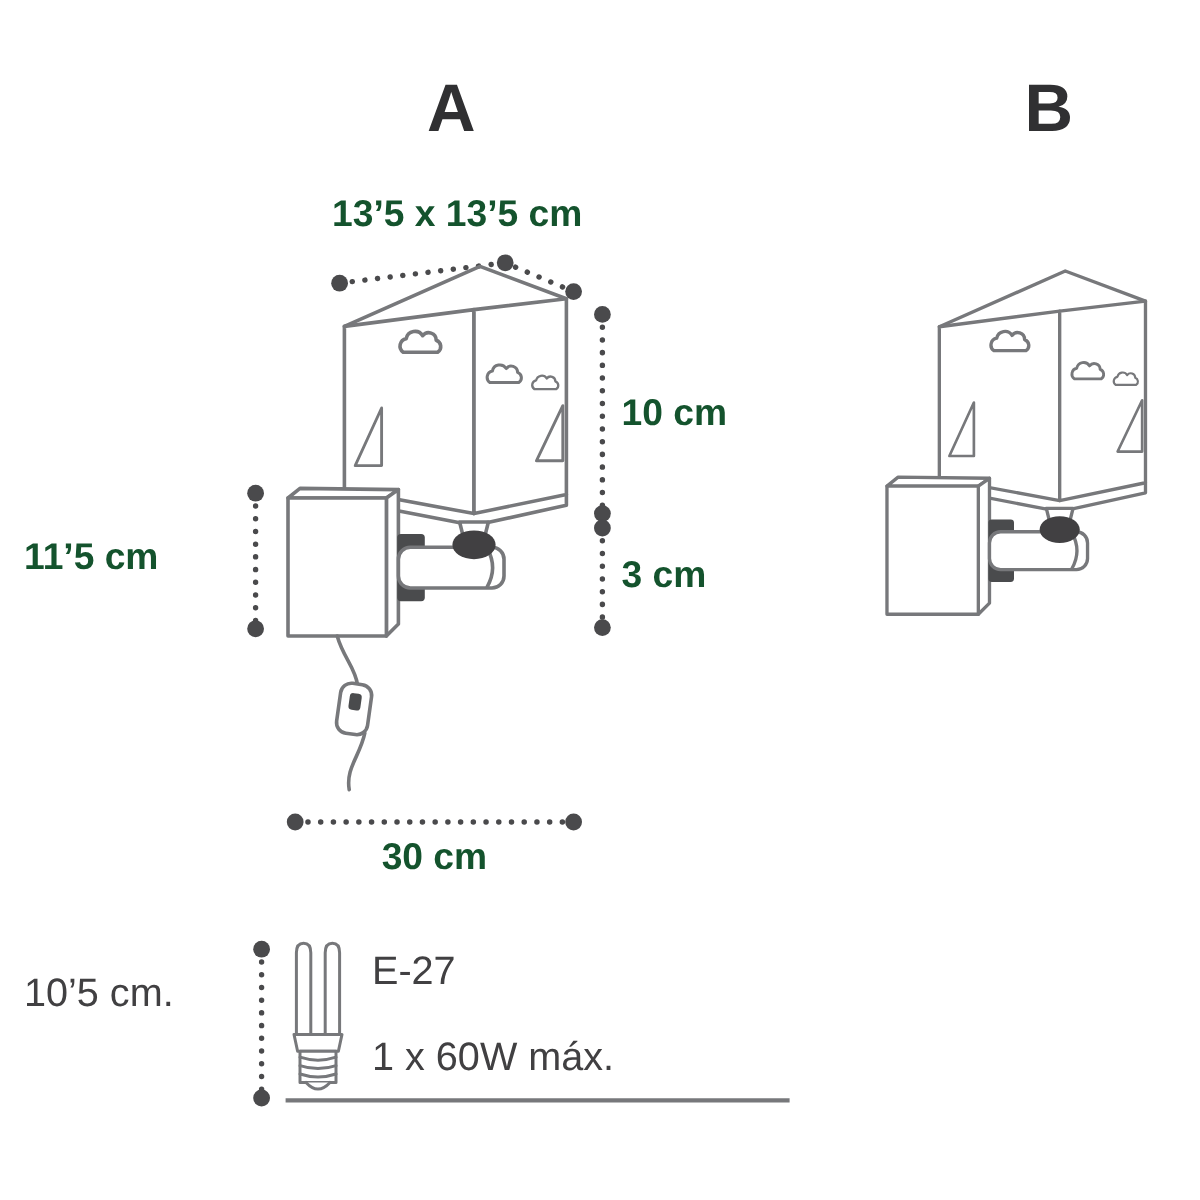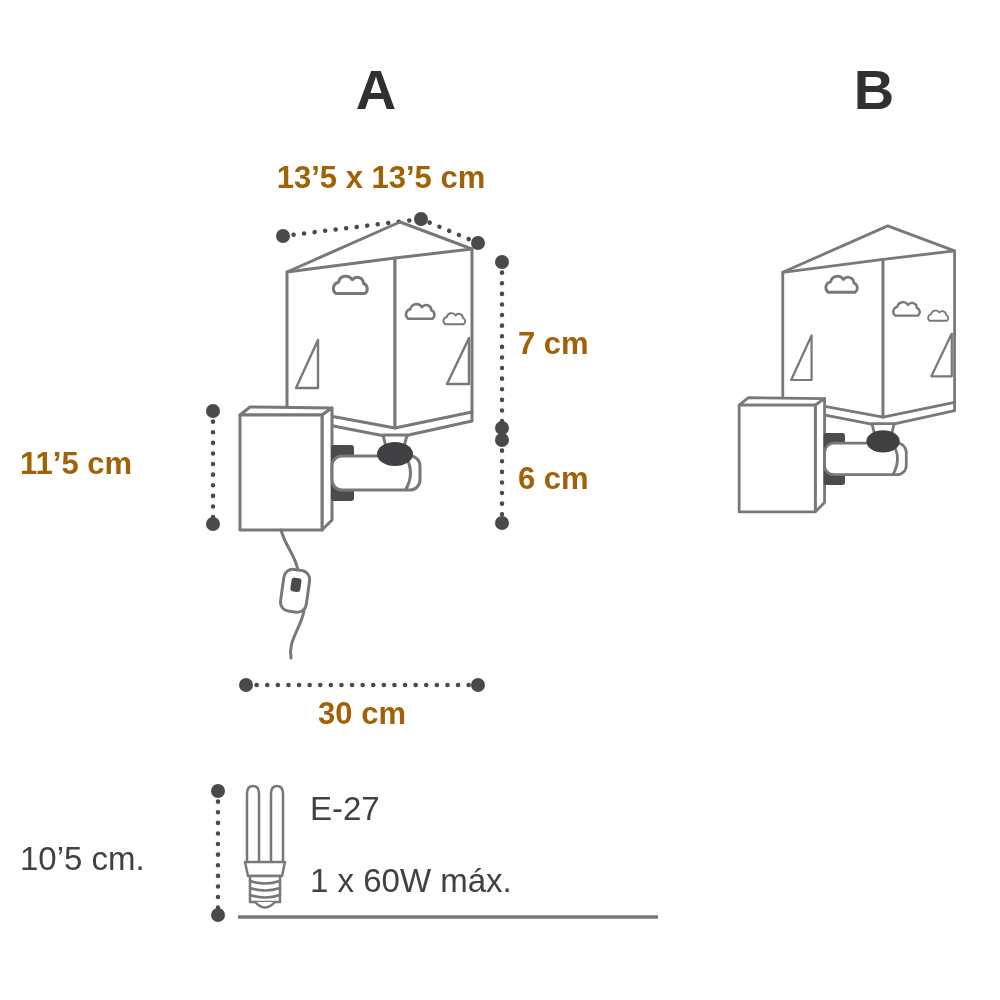--- a/index.html
+++ b/index.html
@@ -6,21 +6,21 @@
   body {
     width: 1000px; height: 1000px;
     background: #ffffff;
     font-family: "Liberation Sans", sans-serif;
     color: #414042;
   }
   .canvas { position: relative; width: 1000px; height: 1000px; background: #ffffff; overflow: hidden; }
   .abs { position: absolute; line-height: 1; }
   .overlay { position: absolute; left: 0; top: 0; }
   .variant-label { font-size: 56px; font-weight: bold; color: #303032; text-align: center; }
-  .dim-label { font-size: 31px; font-weight: bold; color: #a16207; white-space: nowrap; }
+  .dim-label { font-size: 31px; font-weight: bold; color: #14532d; white-space: nowrap; }
   .spec-label { font-size: 33px; font-weight: normal; color: #414042; white-space: nowrap; }
   .center { text-align: center; }
   .right { text-align: left; }
 </style>
 </head>
 <body>
 
 <div class="canvas">
 
   <svg class="overlay" width="1000" height="1000" viewBox="0 0 1000 1000">
@@ -100,35 +100,35 @@
       </g>
       <path d="M76 395 C72 414 60 424 63 442"></path>
     </g>
   </svg>
 
   <svg class="abs" style="left:728px; top:220px;" width="260" height="307" viewBox="0 0 280 330">
     <use href="#lamp-body"></use>
   </svg>
 
   <div class="abs dim-label center" style="left:226px; top:162px; width:310px;">13’5 x 13’5 cm</div>
-  <div class="abs dim-label" style="left:518px; top:328px;">7 cm</div>
-  <div class="abs dim-label" style="left:518px; top:463px;">6 cm</div>
+  <div class="abs dim-label" style="left:518px; top:328px;">10 cm</div>
+  <div class="abs dim-label" style="left:518px; top:463px;">3 cm</div>
   <div class="abs dim-label right" style="left:20px; top:448px; width:176px;">11’5 cm</div>
   <div class="abs dim-label center" style="left:278px; top:698px; width:168px;">30 cm</div>
 
   <svg class="abs" style="left:238px; top:782px;" width="54" height="140" viewBox="0 0 54 140">
     <g stroke="#77787b" stroke-width="2.5" fill="none" stroke-linecap="round" stroke-linejoin="round">
       <path d="M9 80 L9 12 Q9 4 15 4 Q21 4 21 12 L21 80" fill="#ffffff"></path>
       <path d="M33 80 L33 12 Q33 4 39 4 Q45 4 45 12 L45 80" fill="#ffffff"></path>
       <path d="M7 80 L47 80 L44 94 L10 94 Z" fill="#ffffff"></path>
       <path d="M12 94 L42 94 L42 120 L12 120 Z" fill="#ffffff"></path>
       <path d="M12 99 Q27 104 42 99"></path>
       <path d="M12 106 Q27 111 42 106"></path>
       <path d="M12 113 Q27 118 42 113"></path>
       <path d="M17 120 Q27 131 37 120" fill="#ffffff"></path>
     </g>
   </svg>
 
-  <div class="abs spec-label right" style="left:20px; top:810px; width:186px;margin-top:32px;">10’5 cm.</div>
+  <div class="abs spec-label right" style="left:20px; top:810px; width:186px;">10’5 cm.</div>
   <div class="abs spec-label" style="left:310px; top:792px;">E-27</div>
   <div class="abs spec-label" style="left:310px; top:864px;text-align:center;">1 x 60W máx.</div>
 
 </div>
 
 </body></html>

